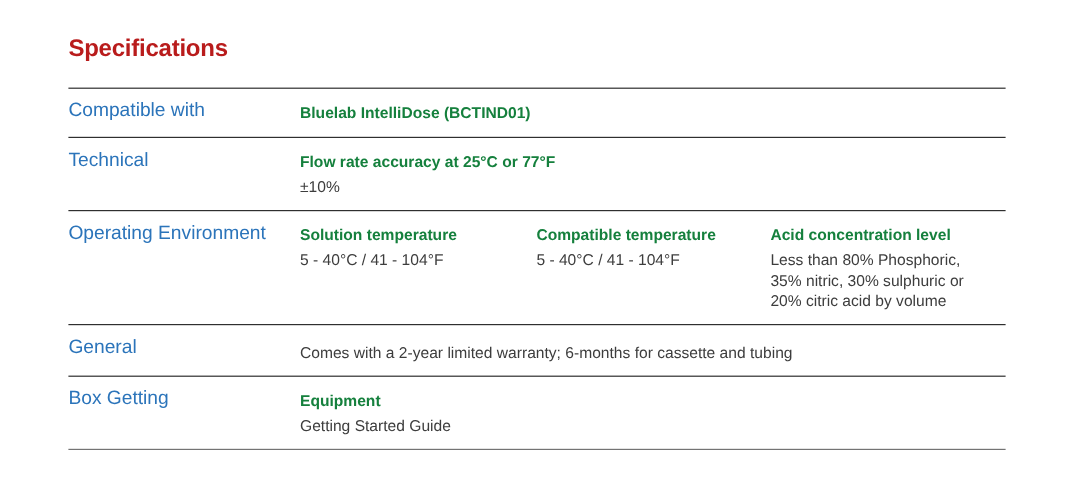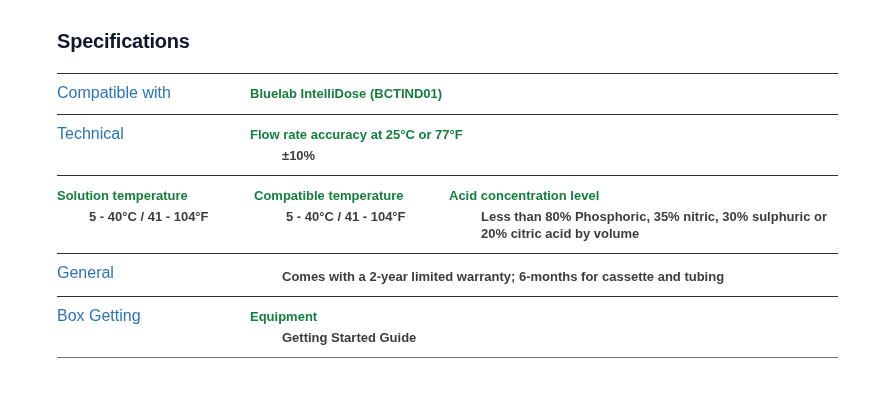--- a/index.html
+++ b/index.html
@@ -10,21 +10,21 @@
     font-family: "Liberation Sans", sans-serif;
     overflow: hidden;
   }
   .page {
     padding: 30px 51px 0 57px;
     width: 889px;
   }
   .title {
     font-size: 20px;
     font-weight: 700;
-    color: #0f172a;
+    color: #b91c1c;
     letter-spacing: -0.2px;
     margin-bottom: 20px;
   }
   .spec-table {
     width: 781px;
     border-bottom: 1px solid #737373;
   }
   .row {
     display: flex;
     align-items: flex-start;
@@ -56,25 +56,24 @@
     line-height: 18px;
   }
   .cell-heading sup {
     font-size: 9px;
     font-weight: 700;
     vertical-align: super;
     line-height: 0;
   }
   .cell-value {
     font-size: 13px;
-    font-weight: 700;
+    font-weight: 400;
     color: #3d3d3d;
     line-height: 17px;
     margin-top: 3px;
-    margin-left: 32px;
   }
   .cell-value:empty { display: none; }
 </style>
 </head>
 <body>
 
 <div class="page">
   <h1 class="title">Specifications</h1>
 
   <div class="spec-table">
@@ -93,20 +92,21 @@
       <div class="label">Technical</div>
       <div class="cells">
         <div class="cell">
           <div class="cell-heading"><span>Flow rate accuracy at 25°C or 77°F</span><sup></sup></div>
           <div class="cell-value">±10%</div>
         </div>
       </div>
     </div>
 
     <div class="row">
+      <div class="label">Operating Environment</div>
       <div class="cells cols-3">
         <div class="cell">
           <div class="cell-heading"><span>Solution temperature</span></div>
           <div class="cell-value">5 - 40°C / 41 - 104°F</div>
         </div>
         <div class="cell">
           <div class="cell-heading"><span>Compatible temperature</span></div>
           <div class="cell-value">5 - 40°C / 41 - 104°F</div>
         </div>
         <div class="cell">

